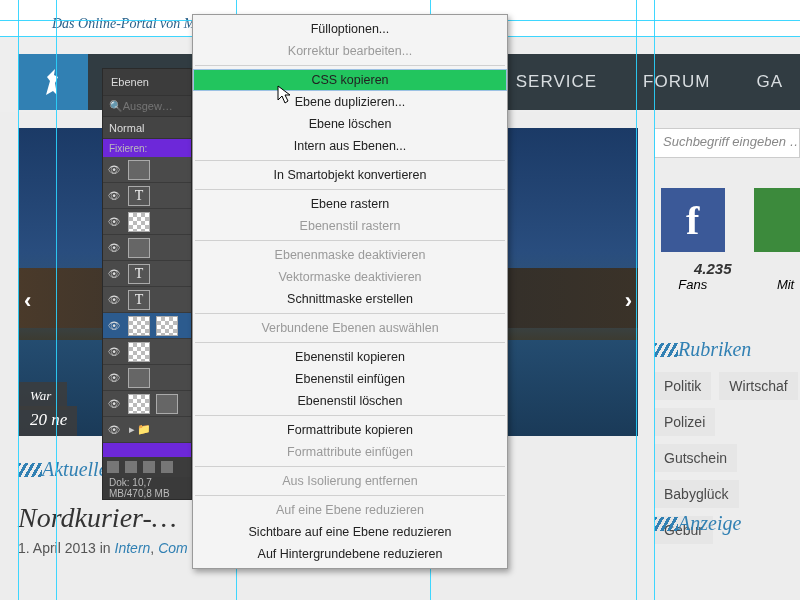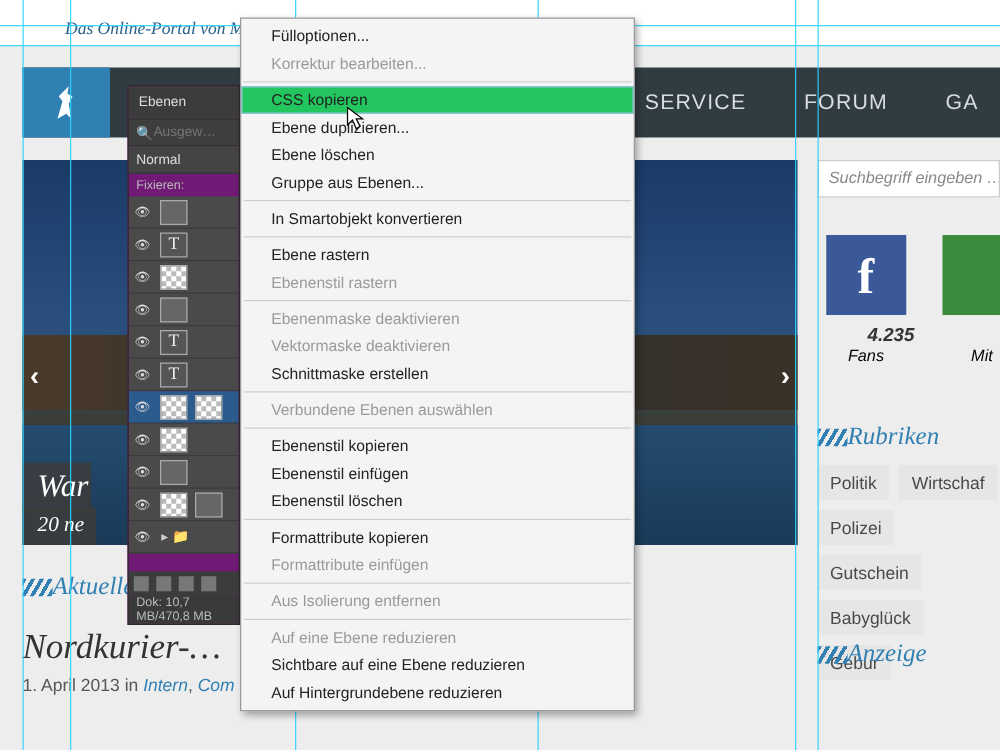--- a/index.html
+++ b/index.html
@@ -13,21 +13,21 @@
   .logo-box{width:70px;height:56px;display:flex;align-items:center;justify-content:center;background:#3180b3;}
   .logo-box svg{width:26px;height:30px;fill:#fff;}
   .nav-items{display:flex;align-items:center;height:100%;margin-left:auto;gap:12px;}
   .nav-items span{color:#d8dde0;font-size:17px;letter-spacing:1px;padding:0 17px;font-family:"Arial Narrow",Arial;}
   .hero{position:absolute;left:18px;top:128px;width:620px;height:308px;background:linear-gradient(to bottom,#1b3a66 0%,#294d7e 40%,#2e5278 50%,#3d3a2d 70%,#6b5a2d 100%);}
   .buildings{position:absolute;left:0;right:0;top:140px;height:60px;background:linear-gradient(to right,#4a3a2a,#2d2d2d,#3a3228);}
   .water{position:absolute;left:0;right:0;bottom:0;height:96px;background:linear-gradient(to bottom,#244c70,#1a3a58);}
   .arrow{position:absolute;top:160px;color:#fff;font-size:22px;font-weight:bold;}
   .arrow.left{left:6px;}
   .arrow.right{right:6px;}
-  .caption{position:absolute;left:0;bottom:26px;background:rgba(60,60,60,.85);color:#fff;padding:6px 2px 6px 12px;font-family:Georgia,serif;font-style:italic;font-size:25px;}
+  .caption{position:absolute;left:0;bottom:26px;background:rgba(60,60,60,.85);color:#fff;padding:6px 16px 6px 12px;font-family:Georgia,serif;font-style:italic;font-size:13px;}
   .caption2{position:absolute;left:0;bottom:0;background:rgba(60,60,60,.85);color:#fff;padding:4px 10px 6px 12px;font-family:Georgia,serif;font-style:italic;font-size:17px;}
   .section-hd{position:absolute;display:flex;align-items:center;gap:0;}
   .hatch{width:24px;height:14px;background:repeating-linear-gradient(120deg,#3180b3 0 3px,transparent 3px 6px);}
   .section-hd h3{font-family:Georgia,serif;font-style:italic;color:#3180b3;font-weight:normal;font-size:20px;}
   .article{position:absolute;left:18px;top:502px;}
   .article h2{font-family:Georgia,serif;font-style:italic;color:#333;font-size:28px;font-weight:normal;}
   .article .meta{margin-top:6px;color:#555;font-size:14px;}
   .article .meta a{color:#3180b3;font-style:italic;}
   
   .rcol{position:absolute;right:0;top:128px;width:146px;}
@@ -38,40 +38,40 @@
   .fb{background:#3b5998;}
   .ig{background:#3c8a3c;}
   .scount{margin-top:8px;color:#333;font-weight:bold;font-size:15px;font-style:italic;margin-left:40px;}
   .slabel{color:#000000;font-size:13px;font-style:italic;}
   .tags{position:absolute;right:0;top:244px;width:146px;display:flex;flex-wrap:wrap;gap:8px;}
   .tag{background:#e6e6e6;color:#4a4a4a;padding:6px 10px;font-size:14px;}
   
   .guide-v{position:absolute;top:0;bottom:0;width:1px;background:#2ad3ff;opacity:.9;}
   .guide-h{position:absolute;left:0;right:0;height:1px;background:#2ad3ff;opacity:.9;}
   
-  .ps-panel{position:absolute;left:102px;top:68px;width:90px;height:432px;background:#701a75;color:#ddd;font-family:Tahoma,Arial;font-size:11px;border:1px solid #2a2a2a;}
+  .ps-panel{position:absolute;left:102px;top:68px;width:90px;height:432px;background:#6d28d9;color:#ddd;font-family:Tahoma,Arial;font-size:11px;border:1px solid #2a2a2a;}
   .ps-tab{height:26px;background:#3c3c3c;display:flex;align-items:center;padding:0 8px;font-size:11px;}
   .ps-search{height:22px;background:#3e3e3e;border-top:1px solid #333;border-bottom:1px solid #333;display:flex;align-items:center;padding:0 6px;}
   .ps-search input{background:#3e3e3e;border:none;color:#bbb;width:60px;font-size:11px;}
   .ps-mode{height:22px;background:#444;display:flex;align-items:center;padding:0 6px;border-bottom:1px solid #333;}
   .ps-fix{height:18px;display:flex;align-items:center;padding:0 6px;font-size:10px;color:#bbb;}
   .ps-rows{overflow:hidden;}
   .ps-row{height:26px;border-bottom:1px solid #3a3a3a;display:flex;align-items:center;background:#4a4a4a;}
   .ps-row.sel{background:#2c5b8e;}
   .eye{width:22px;display:flex;justify-content:center;color:#ddd;font-size:10px;}
   .thumb{width:22px;height:20px;background:#666;border:1px solid #aaa;margin:0 3px;}
   .thumb.t{background:#555;color:#eee;display:flex;align-items:center;justify-content:center;font-family:Georgia;font-size:14px;}
   .thumb.checker{background:repeating-conic-gradient(#bbb 0 25%,#fff 0 50%) 0 0/8px 8px;}
   .ps-foot{position:absolute;bottom:22px;left:0;right:0;height:20px;background:#3c3c3c;display:flex;align-items:center;gap:6px;padding:0 4px;}
   .ps-foot i{width:12px;height:12px;background:#777;}
   .ps-status{position:absolute;left:0;right:0;bottom:0;height:22px;background:#3a3a3a;display:flex;align-items:center;padding:0 6px;font-size:10px;color:#bbb;}
   
   .ctx{position:absolute;left:192px;top:14px;width:316px;background:#f4f4f4;border:1px solid #9a9a9a;box-shadow:2px 3px 6px rgba(0,0,0,.35);font-family:"Segoe UI",Tahoma,Arial;font-size:12.5px;color:#222;}
   .ctx ul{list-style:none;padding:3px 0;}
-  .ctx li{padding:2px 24px;line-height:18px;white-space:nowrap;}
+  .ctx li{padding:2px 24px;line-height:18px;white-space:nowrap;text-align:center;}
   .ctx li.hover{background:#22c55e;border:1px solid #9cc1e3;padding:1px 23px;}
   .ctx li.disabled{color:#9a9a9a;}
   .ctx li.sep{height:1px;background:#d0d0d0;margin:3px 2px;padding:0;}
   .cursor{position:absolute;left:277px;top:85px;width:16px;height:20px;}
   .cursor svg{width:16px;height:20px;}
 </style>
 </head>
 <body>
 
 <div class="site">
@@ -224,21 +224,21 @@
 </div>
 
 <div class="ctx">
   <ul>
     <li>Fülloptionen...</li>
     <li class="disabled">Korrektur bearbeiten...</li>
     <li class="sep"></li>
     <li class="hover">CSS kopieren</li>
     <li>Ebene duplizieren...</li>
     <li>Ebene löschen</li>
-    <li>Gruppe aus Ebenen...</li>
+    <li>Intern aus Ebenen...</li>
     <li class="sep"></li>
     <li>In Smartobjekt konvertieren</li>
     <li class="sep"></li>
     <li>Ebene rastern</li>
     <li class="disabled">Ebenenstil rastern</li>
     <li class="sep"></li>
     <li class="disabled">Ebenenmaske deaktivieren</li>
     <li class="disabled">Vektormaske deaktivieren</li>
     <li>Schnittmaske erstellen</li>
     <li class="sep"></li>

